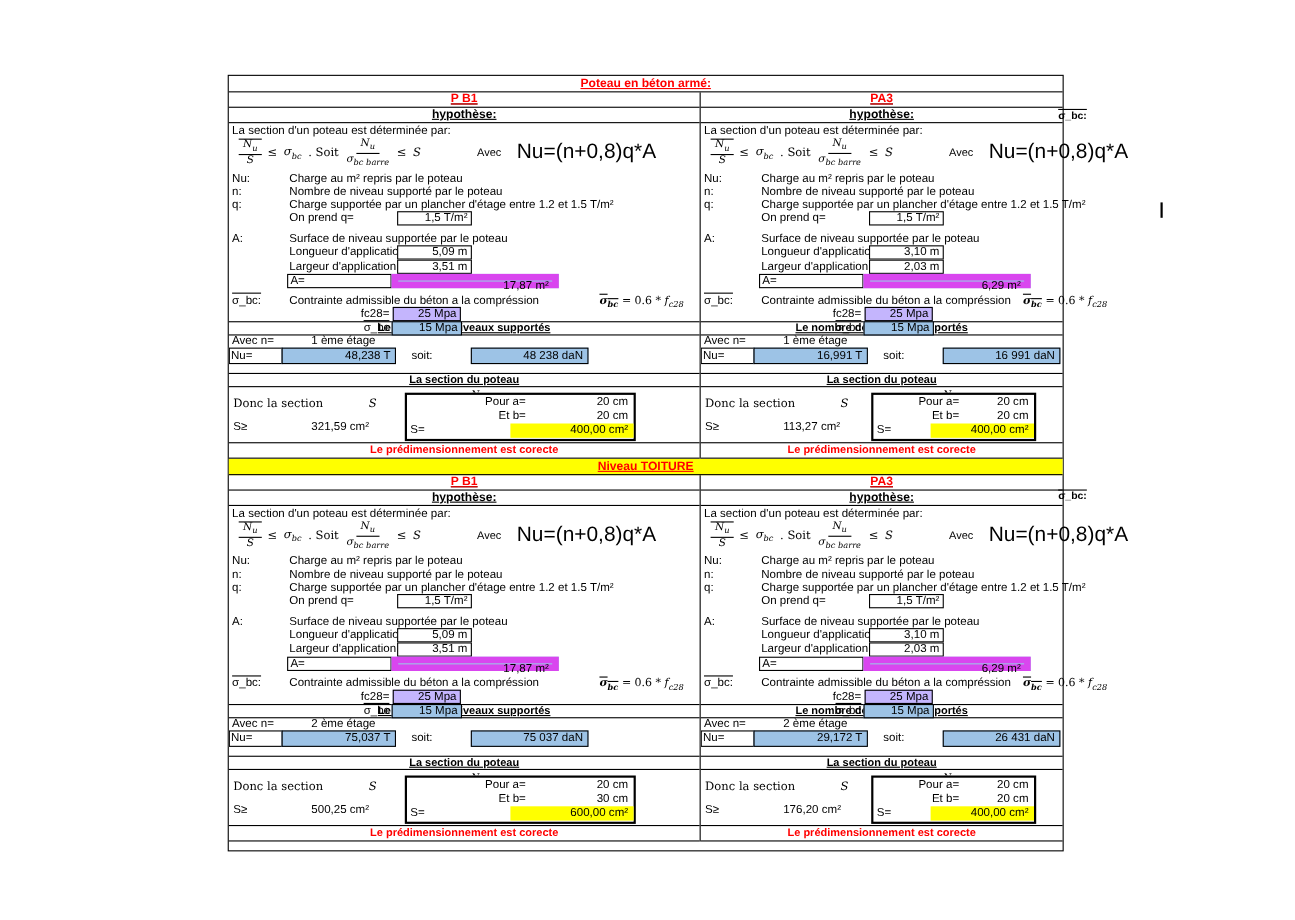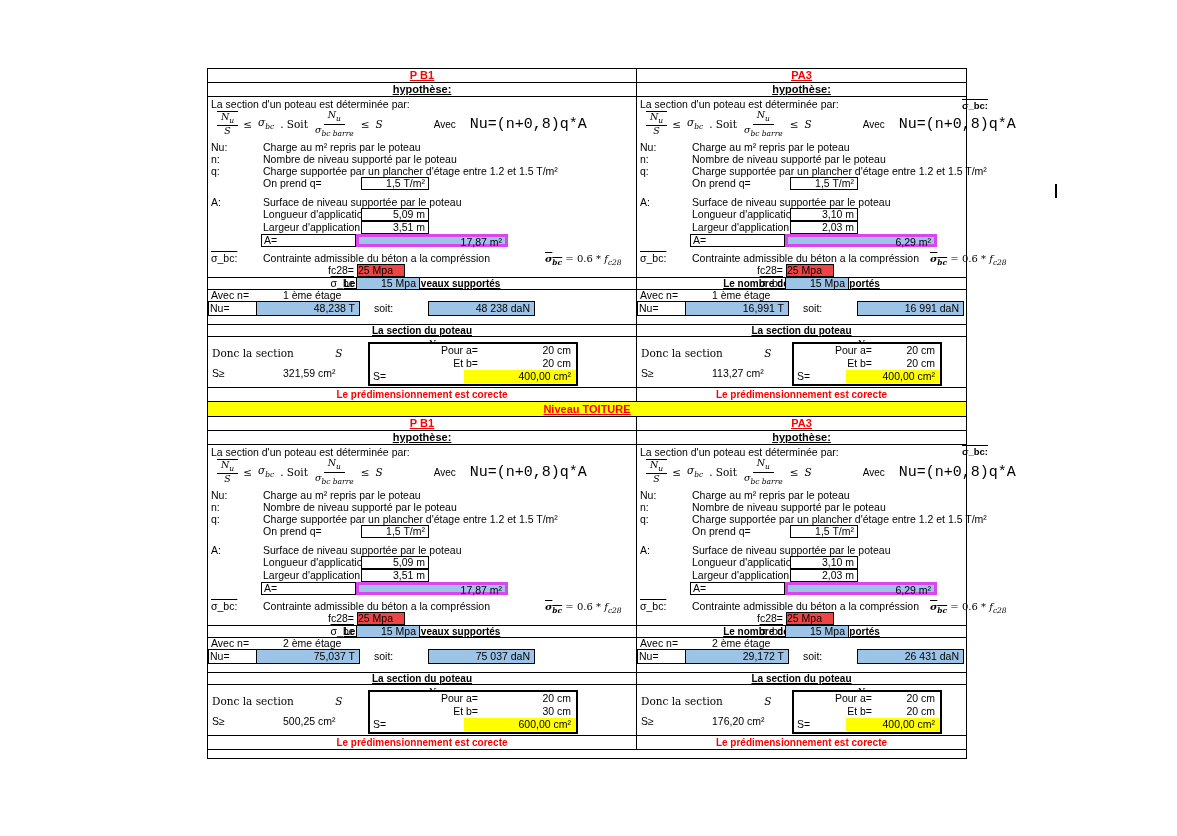--- a/index.html
+++ b/index.html
@@ -26,32 +26,32 @@
   .fline{height:26px;display:flex;align-items:center;margin:1px 0 2px 4px;white-space:nowrap;}
   .fline .mitem{margin:0 3px;font-family:"DejaVu Serif",serif;font-size:10.5px;}
   .frac{display:inline-flex;flex-direction:column;align-items:center;font-family:"DejaVu Serif",serif;
         font-style:italic;font-size:9.5px;line-height:1.15;margin:0 2px;}
   .fnum{padding:0 4px;border-bottom:1px solid #000;}
   .fnum.ovl{border-top:1px solid #000;}
   .fden{padding:0 2px;}
   .fden.small, .fnum sub, .fden sub{font-size:7.5px;}
   sub{font-size:7.5px;}
   .avec{margin-left:48px;font-size:10px;}
-  .bigf{font-family:Liberation Mono, monospace;font-size:15px;margin-left:14px;}
+  .bigf{font-family:Liberation Sans, sans-serif;font-size:19px;margin-left:14px;}
   .vrow{position:relative;height:13px;line-height:13px;white-space:nowrap;}
   .vbox{position:absolute;left:150px;top:0;width:68px;height:13px;border:1px solid #000;
         box-sizing:border-box;text-align:right;padding-right:3px;line-height:11px;background:#fff;}
   .qbox{left:150px;}
   .albox{position:absolute;left:50px;top:0;width:95px;height:13px;border:1px solid #000;
          box-sizing:border-box;padding-left:2px;line-height:11px;}
-  .ablue{position:absolute;left:145px;top:0;width:152px;height:13px;border:3px solid #d946ef;
+  .ablue{position:absolute;left:145px;top:0;width:152px;height:13px;border:6px solid #d946ef;
          box-sizing:border-box;background:#9DC3E6;text-align:right;padding-right:3px;line-height:11px;}
   .rlab{position:absolute;left:0;top:0;width:143px;text-align:right;}
-  .fbox{position:absolute;left:146px;top:0;width:48px;height:13px;border:1px solid #000;
-        box-sizing:border-box;padding-right:3px;line-height:11px;background:#ef4444;}
+  .fbox{position:absolute;left:146px;top:0;width:62px;height:13px;border:1px solid #000;
+        box-sizing:border-box;text-align:right;padding-right:3px;line-height:11px;background:#c4b5fd;}
   .sblue{position:absolute;left:145px;top:0;width:64px;height:13px;border:1px solid #000;
          box-sizing:border-box;background:#9DC3E6;text-align:right;padding-right:3px;line-height:11px;}
   .ovl2{text-decoration:overline;}
   .sigform{margin-left:52px;font-size:10px;}
   .col-right .sigform{margin-left:8px;}
   .sp2{height:2px;} .sp5{height:5px;} .sp6{height:6px;}
   .ntitle{height:11px;line-height:11px;text-align:center;border-top:1px solid #000;border-bottom:1px solid #000;}
   .avecrow{height:11px;line-height:11px;position:relative;padding-left:3px;white-space:nowrap;}
   .avval{position:absolute;left:75px;top:0;}
   .nurow{height:15px;position:relative;line-height:13px;white-space:nowrap;}
@@ -85,20 +85,23 @@
   .stray{position:absolute;font-weight:bold;font-size:9.5px;white-space:nowrap;}
   .stray1{left:962px;top:100px;}
   .stray2{left:962px;top:446px;}
   .cursor{position:absolute;left:1055px;top:184px;width:2px;height:14px;background:#000;}
 </style>
 </head>
 <body>
 
 <div class="page">
   <div class="sheet">
+    <div class="trow">
+      <span class="red-u">Poteau en béton armé:</span>
+    </div>
 
     <div>
       <div class="cols">
         <div class="panel col-left">
   <div class="phead">
     <span class="red-u">P B1</span>
   </div>
   <div class="psub">
     <span class="b-u">hypothèse:</span>
   </div>

